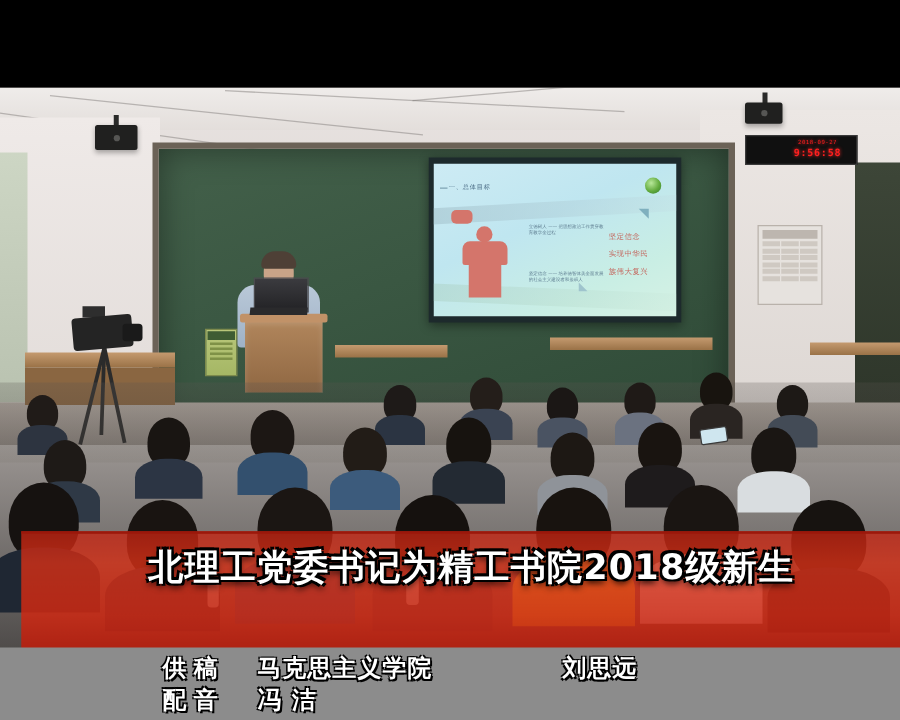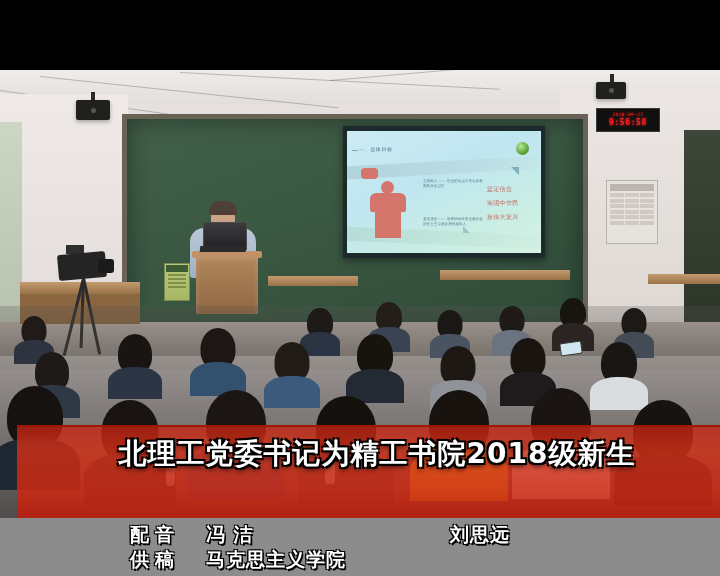--- a/index.html
+++ b/index.html
@@ -224,20 +224,21 @@
     background: #2a2a29;
   }
 
   .led-clock {
     position: absolute;
     left: 596px; top: 38px;
     width: 62px; height: 22px;
     background: #101010;
     border: 1px solid #3a3a3a;
     overflow: hidden;
+    padding-left: 26px;
   }
   .led-row {
     font-family: "DejaVu Sans Mono", "Liberation Mono", monospace;
     color: #ff1f1f;
     text-align: center;
     text-shadow: 0 0 3px #ff2a2a;
     filter: blur(0.35px);
   }
   .led-date { font-size: 4.5px; line-height: 7px; letter-spacing: 0.4px; padding-top: 2px; }
   .led-time { font-size: 8px; line-height: 10px; letter-spacing: 0.6px; font-weight: bold; }
@@ -720,26 +721,26 @@
   </div>
 
   <div id="banner">
     <div class="title-line l1">北理工党委书记为精工书院2018级新生</div>
   </div>
 
   <div id="credits">
     <div class="credits-inner">
       <div class="credit-col left">
         <div class="credit-row">
+          <span class="credit-label">供稿</span>
+          <span class="credit-value">马克思主义学院</span>
+        </div>
+        <div class="credit-row">
           <span class="credit-label">配音</span>
           <span class="credit-value">冯 洁</span>
-        </div>
-        <div class="credit-row">
-          <span class="credit-label">供稿</span>
-          <span class="credit-value">马克思主义学院</span>
         </div>
       </div>
       <div class="credit-col right">
         <div class="credit-row">
           <span class="credit-value">刘思远</span>
         </div>
       </div>
     </div>
   </div>
 

